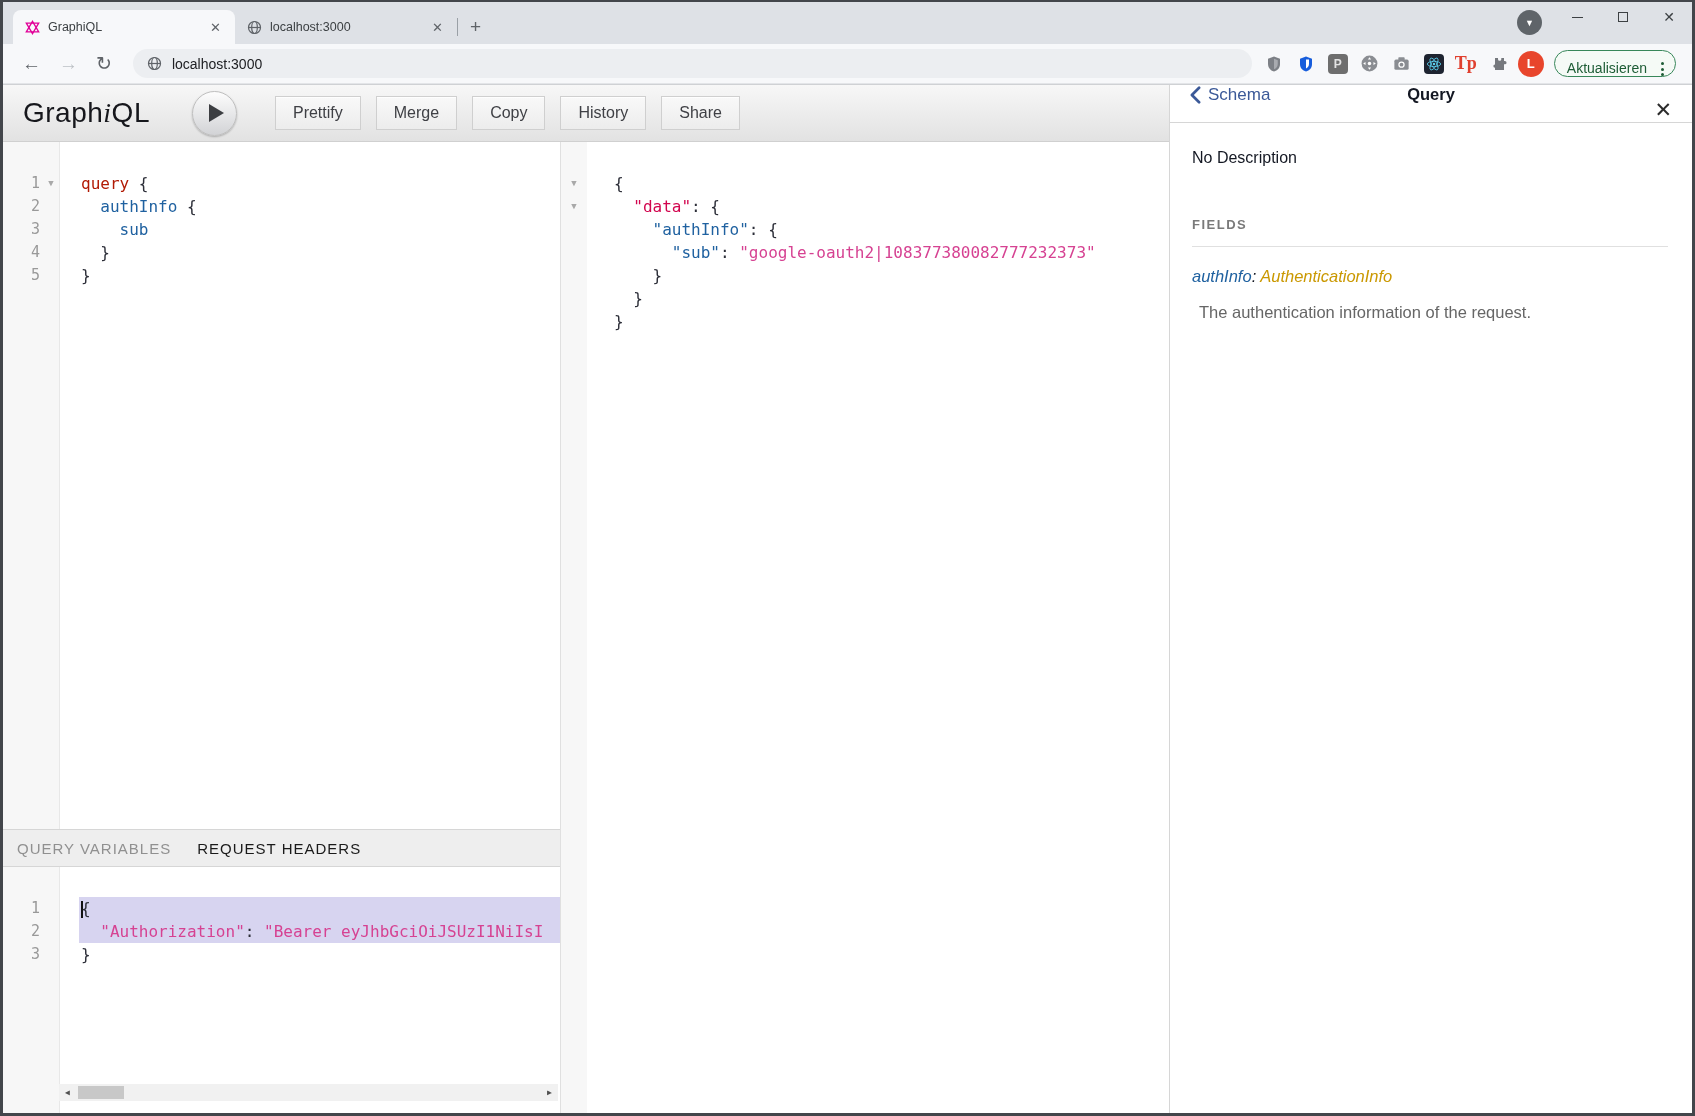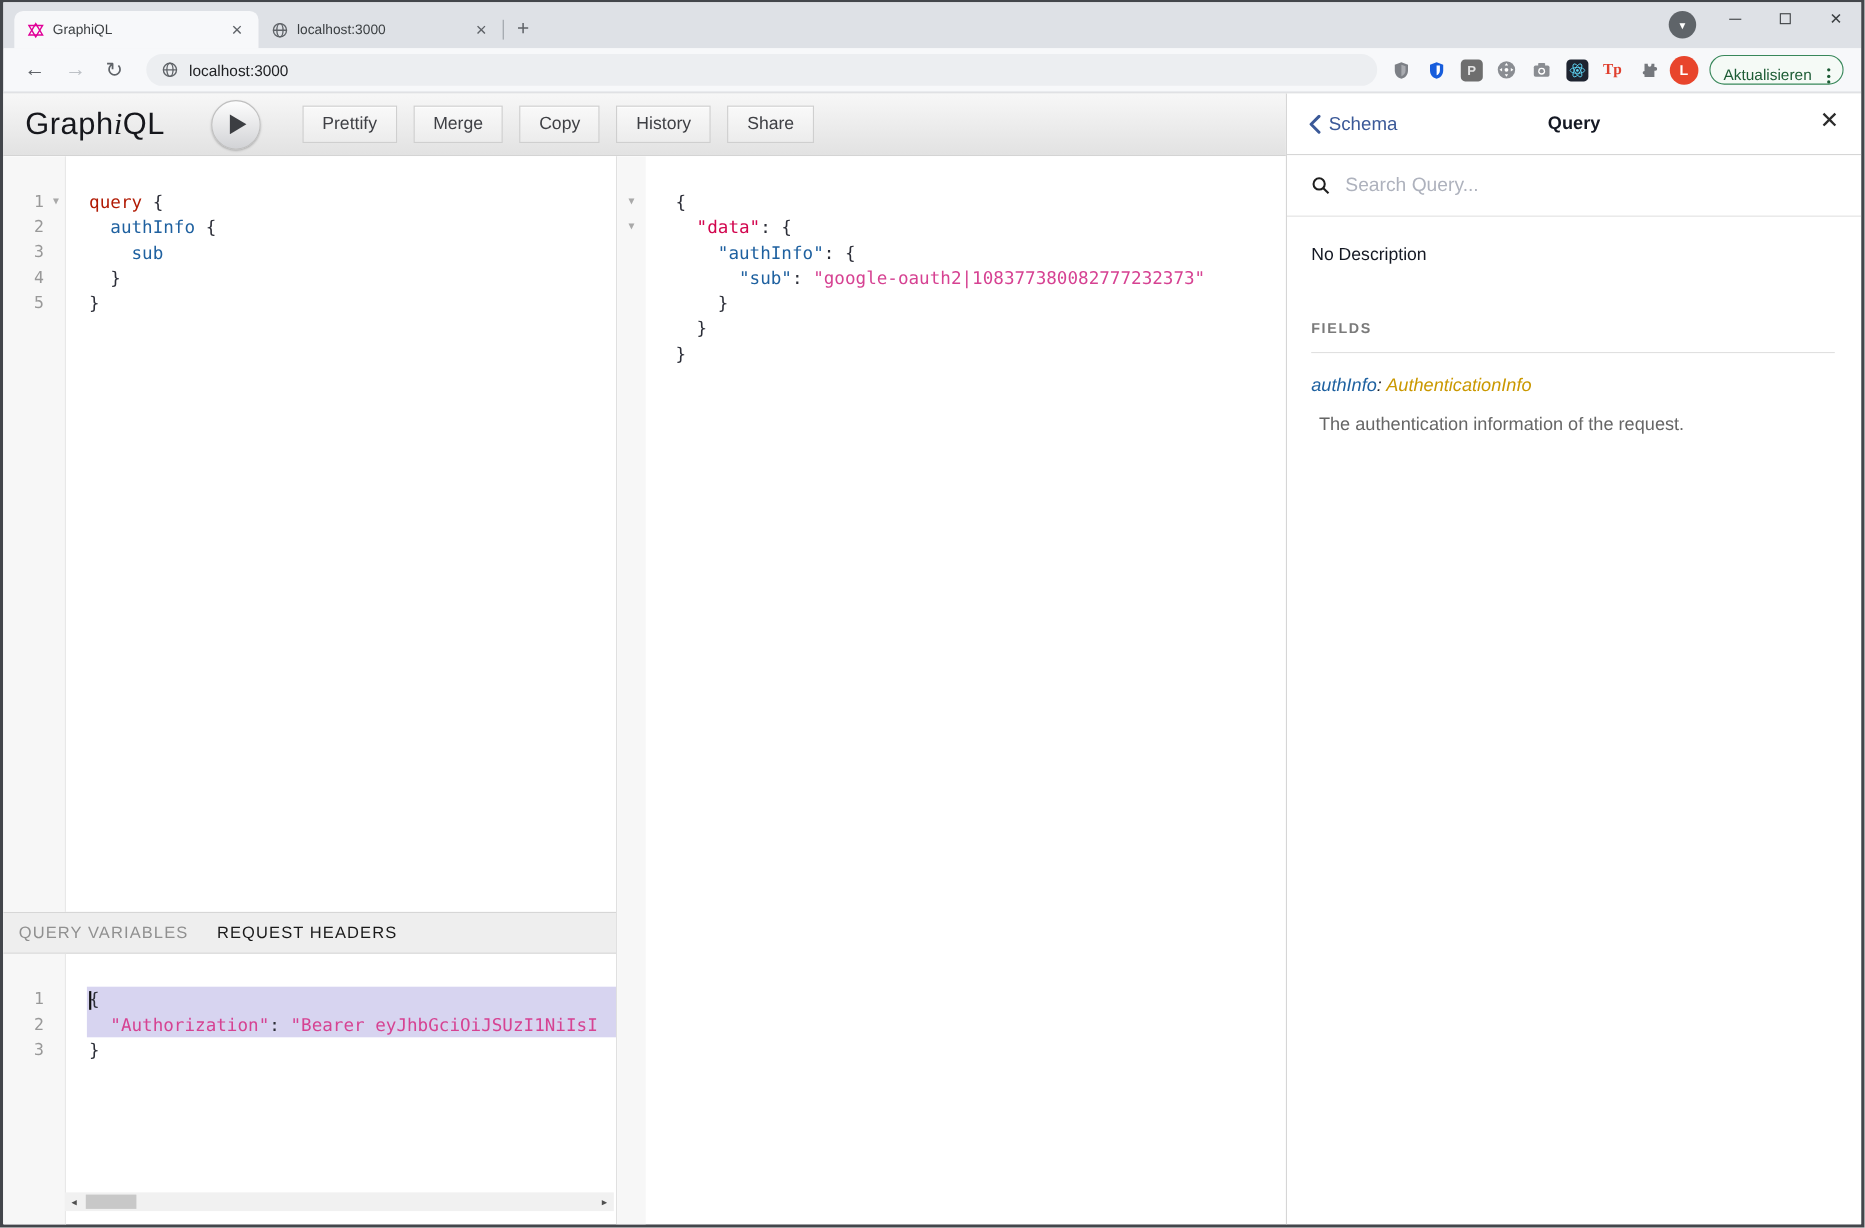--- a/index.html
+++ b/index.html
@@ -23,21 +23,21 @@
   .close-glyph{font-size:14px;}
   .navbar{position:absolute;left:0;top:42px;width:100%;height:40px;background:#f7f8fa;display:flex;align-items:center;padding:0 10px;border-bottom:1px solid #e3e5e8;}
   .nav-ic{font-size:19px;color:#5f6368;padding:0 9px;}
   .nav-ic.disabled{color:#bdc1c6;}
   .omnibox{flex:1;height:29px;background:#eceef1;border-radius:15px;margin:0 12px;display:flex;align-items:center;padding:0 14px;font-size:14px;color:#202124;}
   .omnibox .url{margin-left:10px;}
   .ext-row{display:flex;align-items:center;gap:12px;margin-right:10px;}
   .ext{width:20px;height:20px;display:flex;align-items:center;justify-content:center;}
   .ext.sq{border-radius:4px;background:#6e6e6e;color:#e3e3e3;font-size:12px;font-weight:bold;}
   .ext.sq.dark{background:#1e2430;}
-  .tp-label{color:#e0402f;font-weight:bold;font-size:14px;font-family:"Liberation Serif",serif;}
+  .tp-label{color:#e0402f;font-weight:bold;font-size:18px;font-family:"Liberation Serif",serif;}
   .avatar{width:26px;height:26px;border-radius:50%;background:#e8452c;color:#fff;font-size:13px;font-weight:bold;display:flex;align-items:center;justify-content:center;margin-right:10px;}
   .update-pill{display:flex;align-items:flex-end;gap:9px;height:27px;padding:0 6px 0 12px;border:1px solid #38875a;border-radius:14px;background:#f5faf6;color:#1d5c35;font-size:14px;margin-right:6px;}
   .dots{display:flex;flex-direction:column;gap:2.5px;padding:0 5px;}
   .dots i{width:3px;height:3px;border-radius:50%;background:#1d5c35;}
   
   .app{position:absolute;left:0;top:82px;width:1689px;height:1029px;background:#fff;border-top:1px solid #cfd1d4;}
   .topbar{position:absolute;left:0;top:0;width:1166px;height:57px;background:linear-gradient(#f7f7f7,#e2e2e2);border-bottom:1px solid #d0d0d0;display:flex;align-items:center;padding-left:20px;}
   .logo{font-size:28px;color:#16171c;margin-right:42px;letter-spacing:.5px;}
   .logo .iti{font-family:"Liberation Serif",serif;font-style:italic;}
   .exec-btn{width:45px;height:45px;border-radius:50%;background:linear-gradient(#fdfdfd,#d2d3d6);border:1px solid #bfbfbf;box-shadow:0 1px 2px rgba(0,0,0,.25);display:flex;align-items:center;justify-content:center;margin-right:38px;}
@@ -73,21 +73,21 @@
   .headers-editor .cm-gutter{width:57px;}
   
   .hscroll{position:absolute;left:56px;right:2px;bottom:13px;height:17px;background:#f1f1f1;display:flex;align-items:stretch;}
   .hs-arrow{width:17px;display:flex;align-items:center;justify-content:center;font-size:8px;color:#505050;}
   .hs-track{flex:1;position:relative;}
   .hs-thumb{position:absolute;left:2px;top:2px;bottom:2px;width:46px;background:#c8c8c8;}
   .result-pane .cm-gutter{width:26px;border-right:none;}
   .result-pane .cm-code{padding-left:10px;}
   .result-pane .fold{width:100%;}
   
-  .docs-header{height:56px;border-bottom:1px solid #d6d6d6;position:relative;display:flex;align-items:center;}
+  .docs-header{height:38px;border-bottom:1px solid #d6d6d6;position:relative;display:flex;align-items:flex-start;}
   .back-link{display:flex;align-items:center;gap:7px;color:#3B5998;font-size:17px;margin-left:20px;}
   .docs-title{position:absolute;left:0;right:0;text-align:center;font-weight:bold;font-size:16.5px;color:#141823;}
   .docs-close{position:absolute;right:20px;top:14px;font-size:21px;font-weight:200;color:#2c2c2c;line-height:1;}
   .search-row{height:56px;border-bottom:1px solid #e2e2e2;display:flex;align-items:center;padding:0 22px;gap:12px;}
   .search-input{border:none;outline:none;flex:1;font-size:17.5px;color:#141823;background:transparent;font-family:"Liberation Sans",sans-serif;}
   .search-input::placeholder{color:#aeb2bd;}
   .docs-body{padding:26px 22px 0 22px;font-size:16px;color:#141823;}
   .no-desc{margin-bottom:50px;}
   .fields-label{font-size:13px;font-weight:bold;letter-spacing:1.5px;color:#7a7a7a;padding-bottom:14px;border-bottom:1px solid #e0e0e0;margin-right:2px;}
   .field-row{margin-top:20px;font-size:16.5px;font-style:italic;}
@@ -260,27 +260,20 @@
       <div class="docs-header">
         <div class="back-link">
           <svg width="11" height="18" viewBox="0 0 12 20" fill="none" stroke="#3B5998" stroke-width="3" stroke-linecap="round" stroke-linejoin="round">
               <polyline points="10,2 2,10 10,18"></polyline>
             </svg>
           <span>Schema</span>
         </div>
         <div class="docs-title">Query</div>
         <div class="docs-close">✕</div>
       </div>
-      <div class="search-row">
-        <svg width="17" height="17" viewBox="0 0 20 20" fill="none" stroke="#1f1f1f" stroke-width="2.2">
-            <circle cx="8.5" cy="8.5" r="6"></circle>
-            <line x1="13" y1="13" x2="18.5" y2="18.5"></line>
-          </svg>
-        <input class="search-input" placeholder="Search Query..." style="">
-      </div>
       <div class="docs-body">
         <div class="no-desc">No Description</div>
         <div class="fields-label">FIELDS</div>
         <div class="field-row">
           <span class="field-name">authInfo</span><span class="field-sep">: </span><span class="field-type">AuthenticationInfo</span>
         </div>
         <div class="field-desc">The authentication information of the request.</div>
       </div>
     </div>
 

